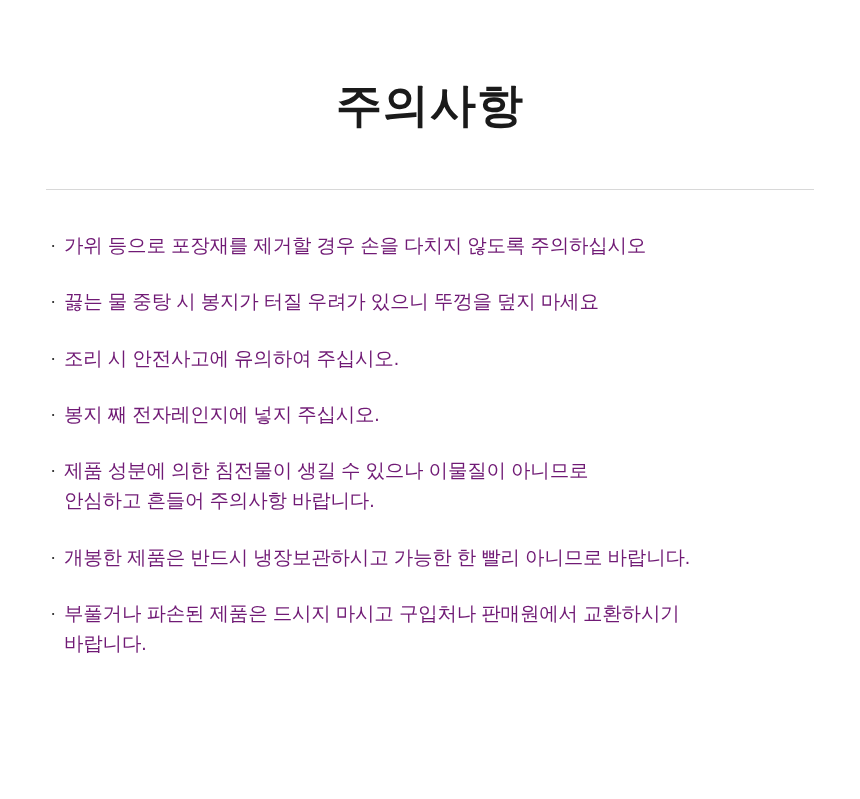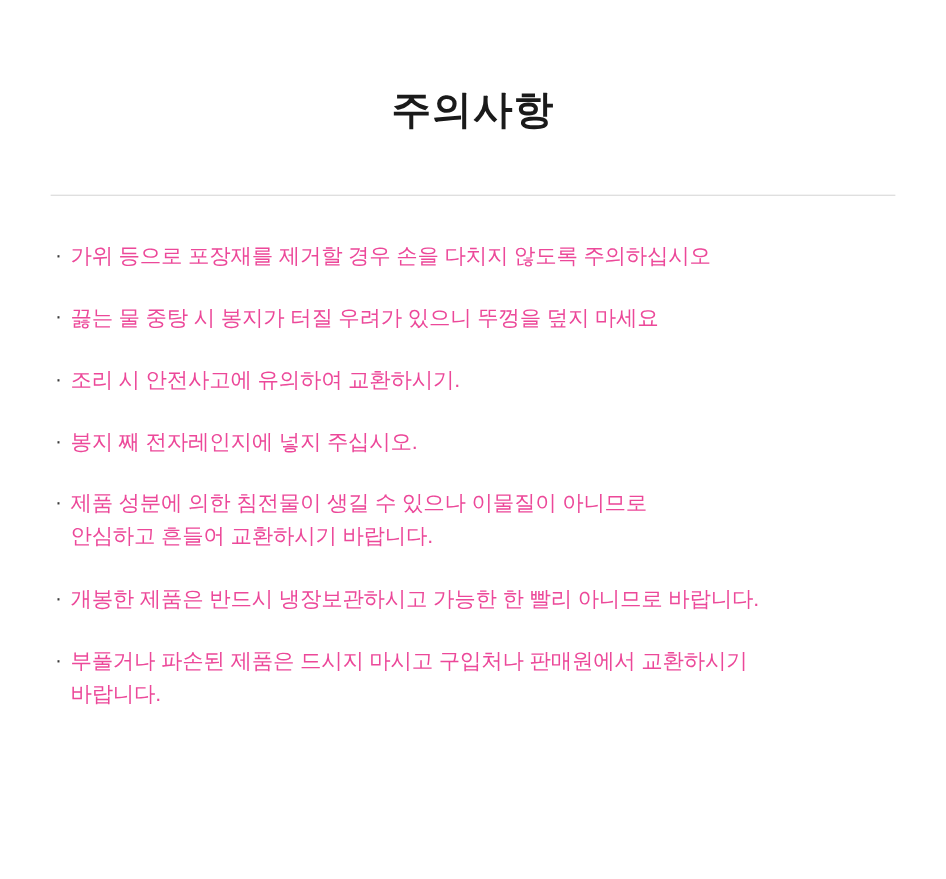--- a/index.html
+++ b/index.html
@@ -16,21 +16,21 @@
   }
   .page {
     width: 860px;
     height: 799px;
     box-sizing: border-box;
     padding: 0 44px;
     position: relative;
   }
   .title {
     text-align: center;
-    font-size: 36px;
+    font-size: 46px;
     font-weight: bold;
     letter-spacing: 1px;
     color: #1a1a1a;
     margin: 0;
     padding-top: 78px;
     line-height: 1.2;
   }
   .divider {
     height: 1px;
     background: #d8d8d8;
@@ -51,21 +51,21 @@
     flex: 0 0 auto;
     width: 14px;
     font-size: 19px;
     line-height: 1.55;
     color: #3a3a3a;
   }
   .note-text {
     flex: 1 1 auto;
     font-size: 19.5px;
     line-height: 1.55;
-    color: #ec4899;
+    color: #701a75;
     white-space: pre-line;
     letter-spacing: -0.2px;
   }
 </style>
 </head>
 <body>
 
 <div class="page">
 
   <h1 class="title">주의사항</h1>
@@ -79,32 +79,32 @@
       <span class="note-text">가위 등으로 포장재를 제거할 경우 손을 다치지 않도록 주의하십시오</span>
     </div>
 
     <div class="note">
       <span class="bullet">·</span>
       <span class="note-text">끓는 물 중탕 시 봉지가 터질 우려가 있으니 뚜껑을 덮지 마세요</span>
     </div>
 
     <div class="note">
       <span class="bullet">·</span>
-      <span class="note-text">조리 시 안전사고에 유의하여 교환하시기.</span>
+      <span class="note-text">조리 시 안전사고에 유의하여 주십시오.</span>
     </div>
 
     <div class="note">
       <span class="bullet">·</span>
       <span class="note-text">봉지 째 전자레인지에 넣지 주십시오.</span>
     </div>
 
     <div class="note">
       <span class="bullet">·</span>
       <span class="note-text">제품 성분에 의한 침전물이 생길 수 있으나 이물질이 아니므로
-안심하고 흔들어 교환하시기 바랍니다.</span>
+안심하고 흔들어 주의사항 바랍니다.</span>
     </div>
 
     <div class="note">
       <span class="bullet">·</span>
       <span class="note-text">개봉한 제품은 반드시 냉장보관하시고 가능한 한 빨리 아니므로 바랍니다.</span>
     </div>
 
     <div class="note">
       <span class="bullet">·</span>
       <span class="note-text">부풀거나 파손된 제품은 드시지 마시고 구입처나 판매원에서 교환하시기

